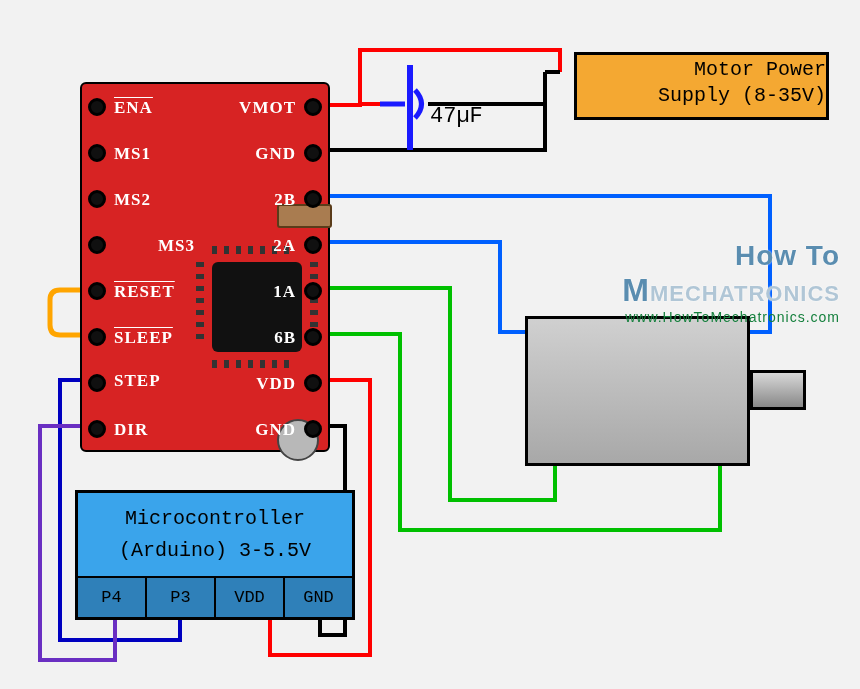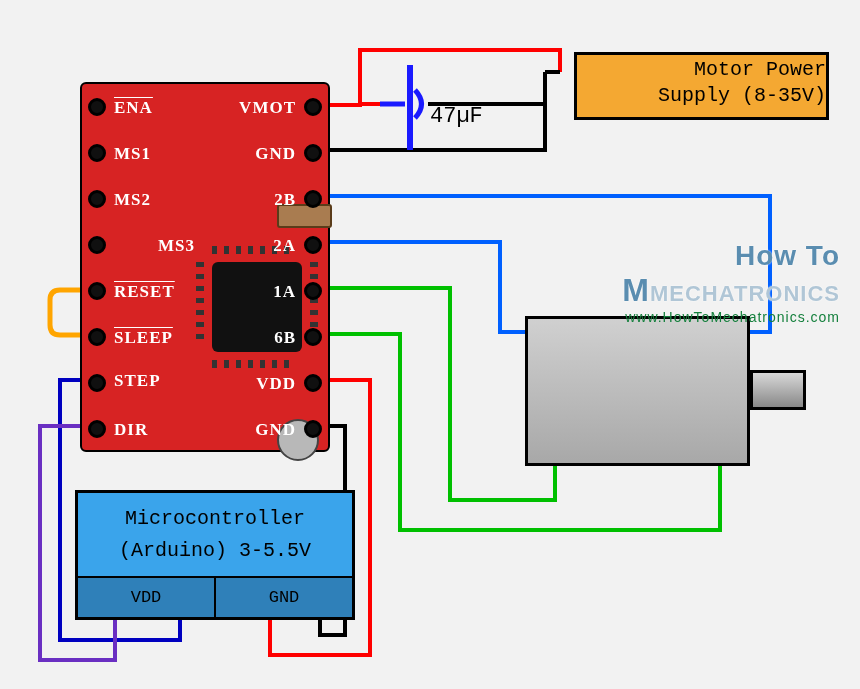--- a/index.html
+++ b/index.html
@@ -310,18 +310,20 @@
       <div class="pin-dot" style="right: 6px; top: 290px;"></div>
       <div class="pin-label" style="right: 32px; top: 290px; text-align: right;">VDD</div>
       <div class="pin-dot" style="right: 6px; top: 336px;"></div>
       <div class="pin-label" style="right: 32px; top: 336px; text-align: right;">GND</div>
     </div>
 
   <div class="mcu">
     <div>Microcontroller</div>
     <div>(Arduino) 3-5.5V</div>
     <div class="pinrow">
+      <div class="pincell">P4</div>
+      <div class="pincell">P3</div>
       <div class="pincell">VDD</div>
       <div class="pincell">GND</div>
     </div>
   </div>
 
 </div>
 
 </body></html>

